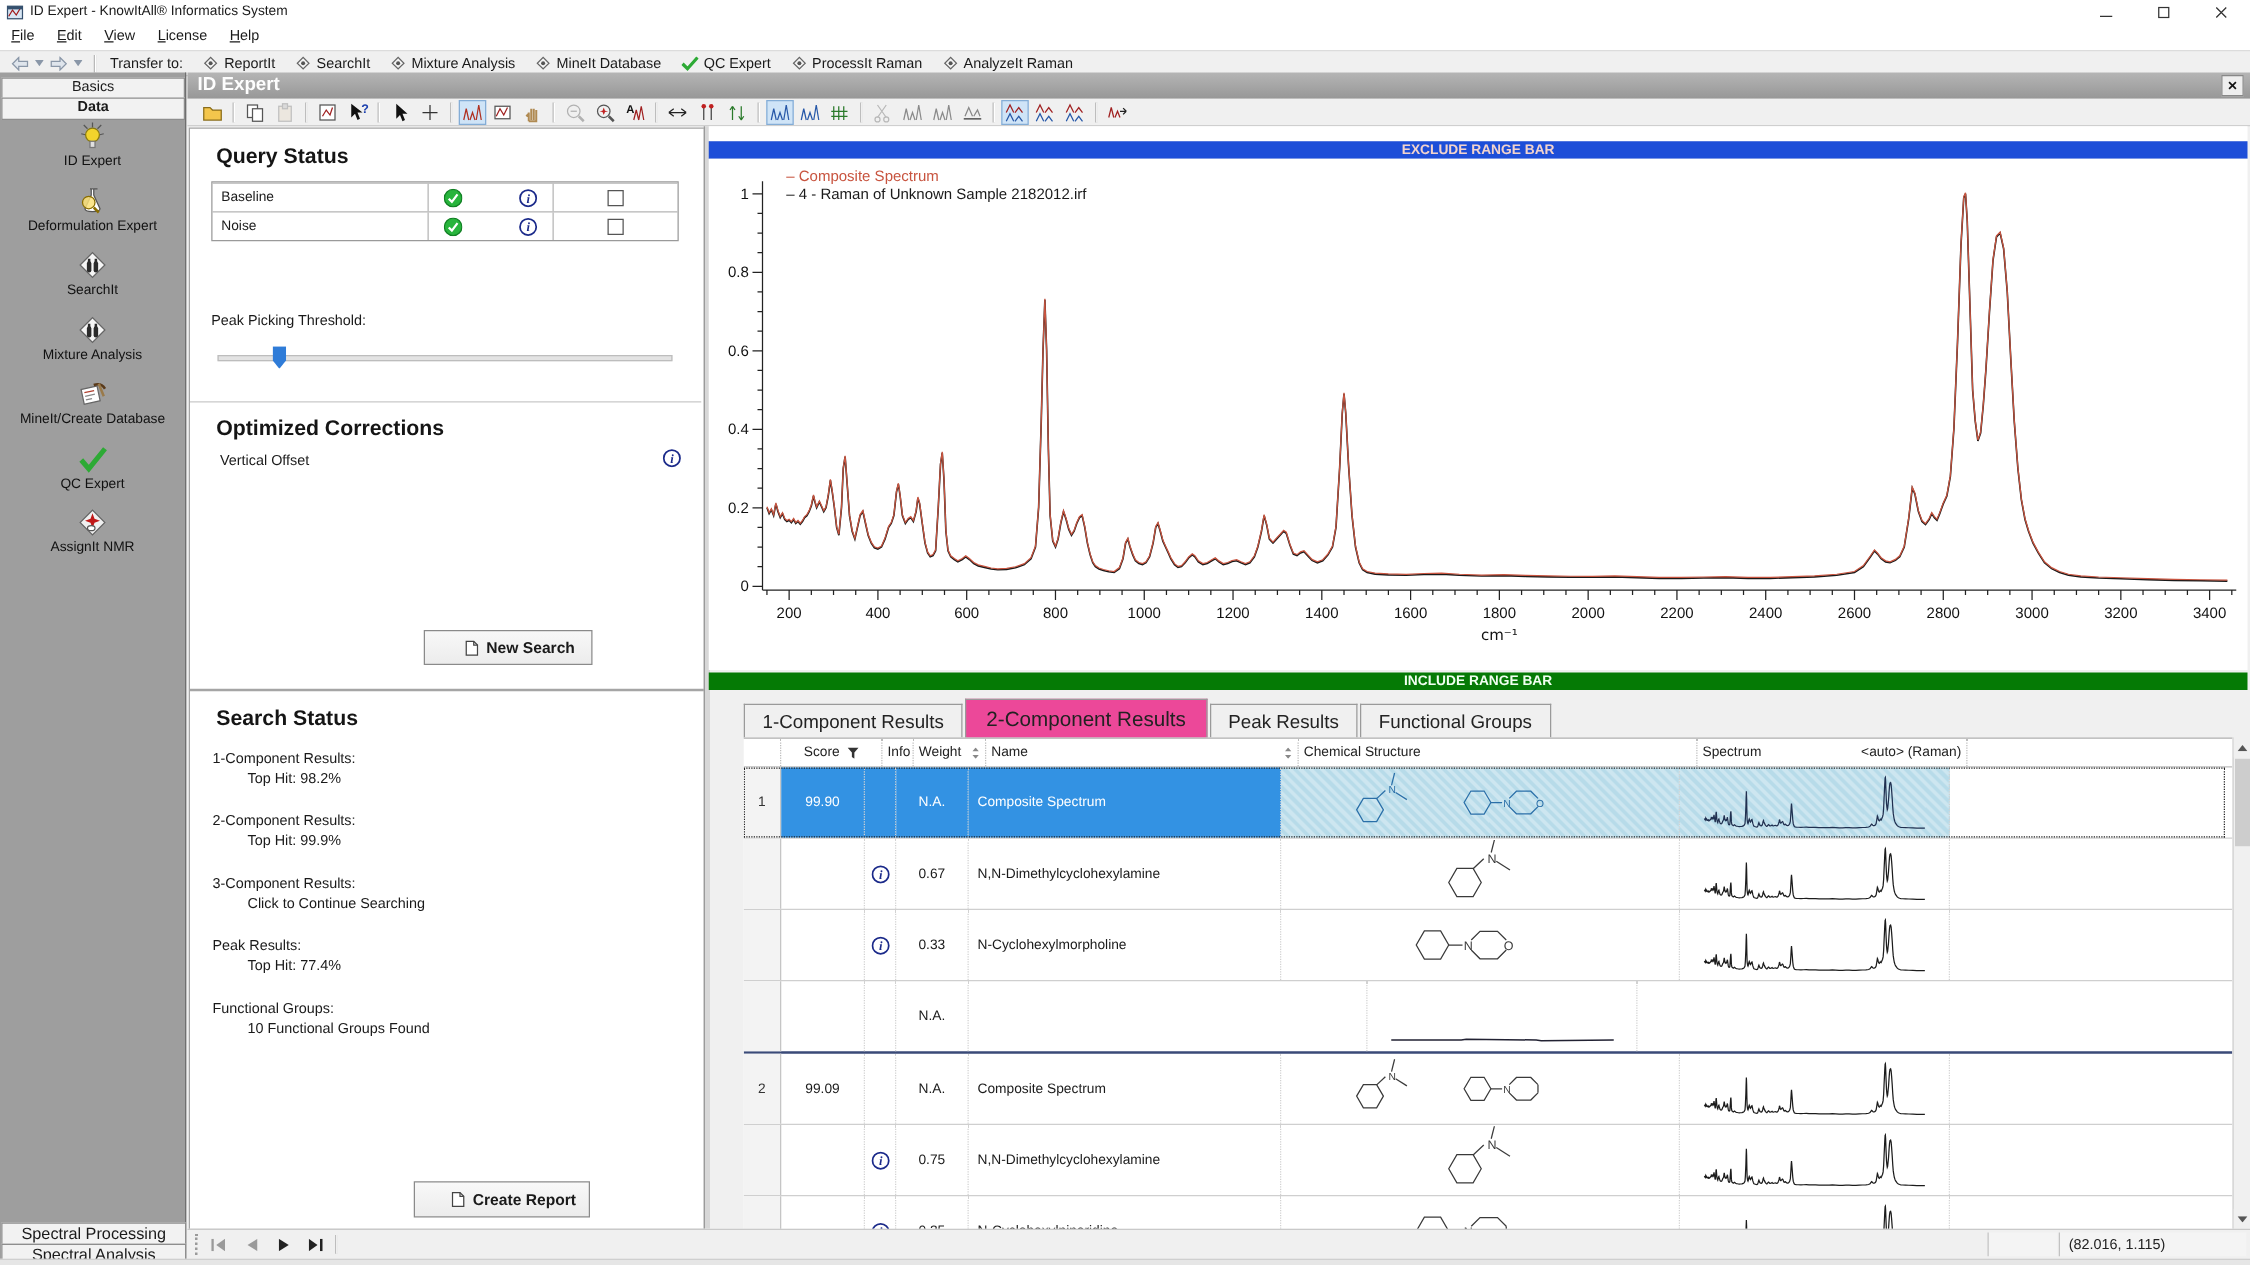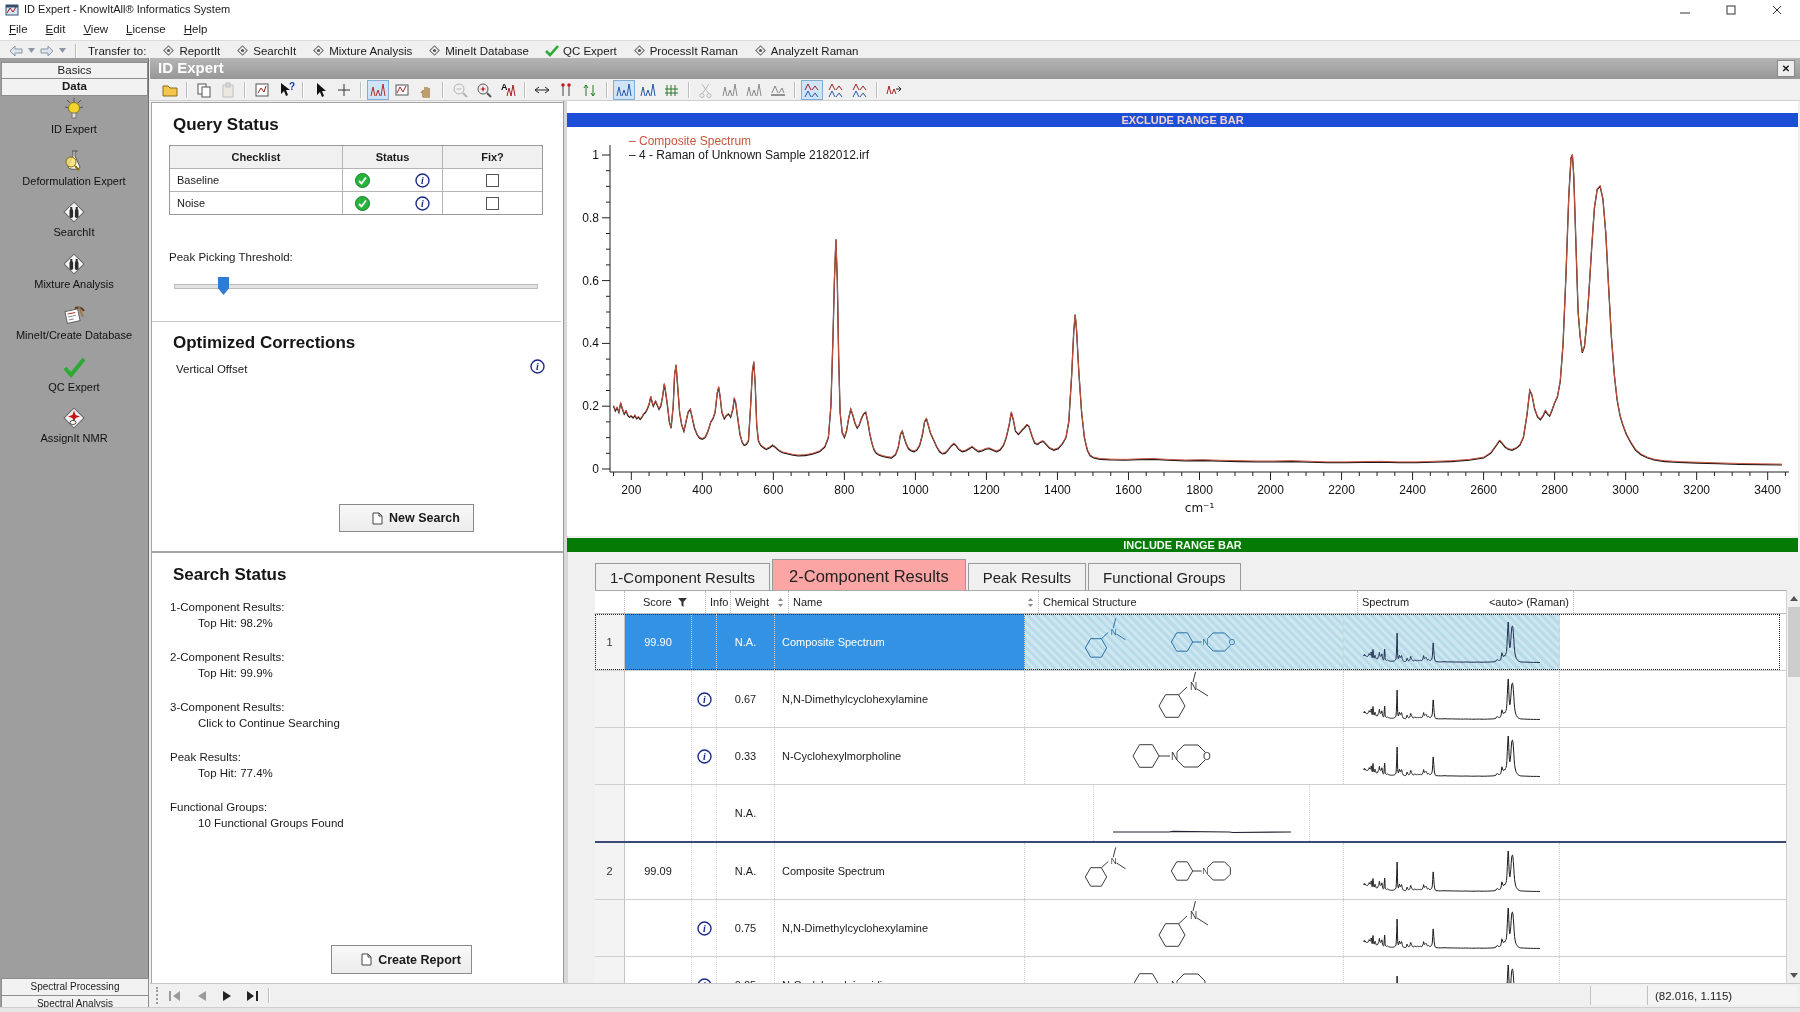--- a/index.html
+++ b/index.html
@@ -71,21 +71,21 @@
   #rpane-divider{left:563px;top:101px;width:4px;height:882px;background:#d7d7d7;border-left:1px solid #9a9a9a;}
   #chart-strip{left:567px;top:101px;width:1231px;height:12px;background:#fff;}
   #exclude-bar{left:567px;top:113px;width:1231px;height:14px;background:#1d4ed8;color:#f2d3cd;
      text-align:center;font-size:11px;line-height:14px;font-weight:bold;}
   #chart-wrap{left:567px;top:127px;width:1231px;height:409px;background:#fff;}
   #include-bar{left:567px;top:538px;width:1231px;height:14px;background:#057a05;color:#f0fff0;
      text-align:center;font-size:11px;line-height:14px;font-weight:bold;}
   
   #tabs{left:595px;top:556px;height:34px;display:flex;align-items:flex-end;}
   .tab{border:1px solid #9a9a9a;border-bottom:none;background:#f0f0f0;padding:5px 14px 4px;font-size:15px;margin-right:2px;color:#222;}
-  .tab.active{background:#fca5a5;font-size:16.5px;padding:7px 16px 5px;position:relative;top:1px;}
+  .tab.active{background:#ec4899;font-size:16.5px;padding:7px 16px 5px;position:relative;top:1px;}
   #results{left:595px;top:590px;width:1191px;height:393px;background:#fff;border-top:1px solid #a9a9a9;overflow:hidden;}
   .r-head{display:flex;height:22px;border-bottom:1px solid #bdbdbd;background:#fff;}
   .hc{box-sizing:border-box;border-right:1px dotted #bcbcbc;display:flex;align-items:center;padding:0 4px;overflow:hidden;white-space:nowrap;color:#222;}
   .r-row{display:flex;height:56px;border-bottom:1px solid #cfcfcf;position:relative;}
   .r-row.group-end{border-bottom:2px solid #3a4a78;}
   .cell{box-sizing:border-box;border-right:1px dotted #d2d2d2;display:flex;align-items:center;overflow:hidden;}
   .numc{width:30px;background:#f3f3f3;border-right:1px solid #c5c5c5;justify-content:center;color:#333;}
   .scorec{width:67px;justify-content:center;}
   .infoc{width:25px;justify-content:center;}
   .weightc{width:58px;justify-content:center;}
@@ -101,21 +101,21 @@
   .sc-btn{left:0;width:14px;height:16px;background:#f0f0f0;display:flex;align-items:center;justify-content:center;}
   #sc-thumb{left:1px;top:17px;width:12px;height:70px;background:#cdcdcd;}
   
   #bottombar{left:150px;top:983px;width:1650px;height:24px;background:#f0f0f0;border-top:1px solid #c9c9c9;}
   #grip{left:6px;top:3px;width:4px;height:17px;border-left:2px dotted #9a9a9a;}
   .nav-btn{top:2px;width:22px;height:19px;display:flex;align-items:center;justify-content:center;}
   #bb-sep{left:118px;top:4px;width:1px;height:15px;background:#bdbdbd;border-right:1px solid #fff;}
   .bb-cell{top:2px;height:19px;border-left:1px solid #c2c2c2;background:#f4f4f4;box-sizing:border-box;
      display:flex;align-items:center;padding-left:7px;font-size:11.5px;color:#222;}
   #bottom-edge{left:0;top:1007px;width:1800px;height:5px;background:#e6e6e6;border-top:1px solid #cfcfcf;}
-  .side-bottom{left:1px;width:146px;height:16px;background:#f2f2f2;border:1px solid #8e8e8e;text-align:center;font-size:10px;line-height:15px;}
+  .side-bottom{left:1px;width:146px;height:16px;background:#f2f2f2;border:1px solid #8e8e8e;text-align:center;font-size:13px;line-height:15px;}
 </style>
 </head>
 <body>
 
 <div id="titlebar" class="abs">
   <svg class="abs" style="left:5px;top:3px" width="14" height="14" viewBox="0 0 14 14">
       <rect x="1" y="2" width="12" height="10" fill="#d8e6f4" stroke="#35506e"></rect>
       <path d="M2 10 L5 5 L8 9 L11 4" stroke="#a01818" fill="none"></path>
       <rect x="1" y="2" width="12" height="2.5" fill="#35506e"></rect>
     </svg>
@@ -490,25 +490,20 @@
       <svg width="18" height="18" viewBox="0 0 18 18">
         <path d="M2 13 L4 5 L6 13 M7 13 L9 8 L11 13" stroke="#a02020" fill="none"></path>
         <path d="M11 8 H16 M16 8 L13.5 5.5 M16 8 L13.5 10.5" stroke="#222" fill="none"></path>
       </svg>
     </div>
   </div>
 
 <div id="qbox" class="abs pane-box">
   <div id="qs-title" class="abs h1">Query Status</div>
   <div id="qs-table" class="abs">
-      <div class="qs-row head">
-        <div class="qs-c c1">Checklist</div>
-        <div class="qs-c c2">Status</div>
-        <div class="qs-c c3">Fix?</div>
-      </div>
       <div class="qs-row">
         <div class="qs-c c1">Baseline</div>
         <div class="qs-c c2">
           <span>
             <svg width="15" height="15" viewBox="0 0 15 15">
               <circle cx="7.5" cy="7.5" r="7" fill="#28b43c" stroke="#118024"></circle>
               <path d="M4 8 L6.5 10.5 L11 4.5" stroke="#fff" stroke-width="1.8" fill="none"></path>
             </svg>
           </span>
           <span>

